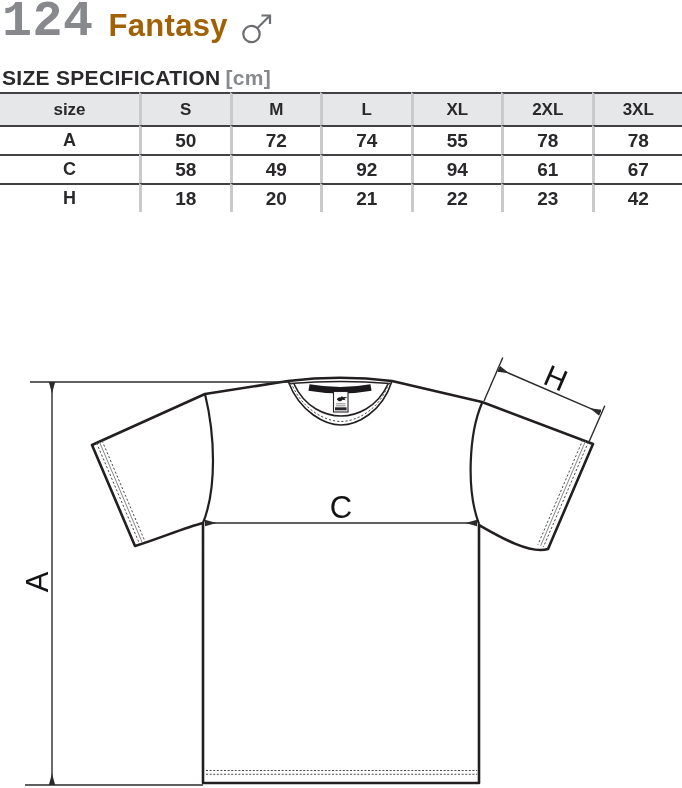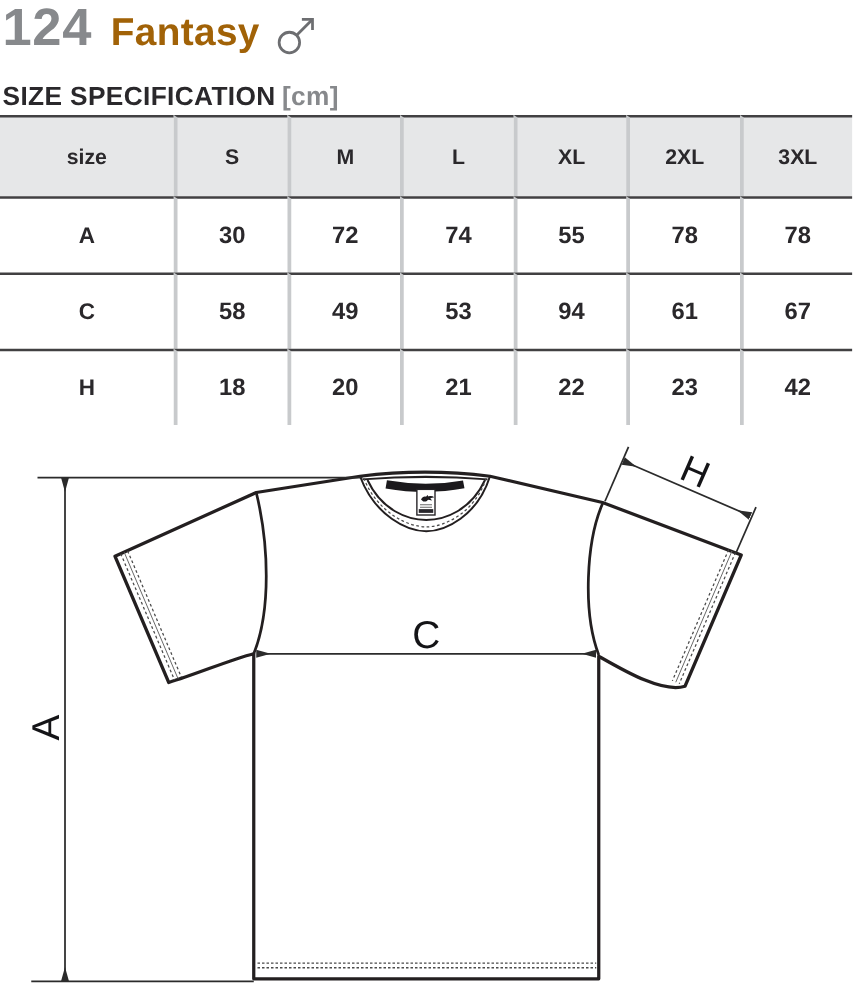--- a/index.html
+++ b/index.html
@@ -2,29 +2,29 @@
 <html><head>
 <meta charset="utf-8">
 <style>
   html,body{margin:0;padding:0;background:#fff;}
   .sheet{
     position:relative;width:682px;height:788px;background:#fff;
     font-family:"Liberation Sans",sans-serif;overflow:hidden;
   }
   
   .hdr{position:absolute;top:2px;left:2px;display:flex;align-items:flex-start;}
-  .prod-num{font-size:42px;font-weight:700;color:#87898c;line-height:40px;letter-spacing:0.5px;}
+  .prod-num{font-size:50px;font-weight:700;color:#87898c;line-height:40px;letter-spacing:0.5px;font-family:Liberation Mono, monospace;}
   .prod-name{font-size:31px;font-weight:700;color:#a16207;line-height:31px;margin-left:15px;margin-top:8px;letter-spacing:0.3px;}
   .male-icon{margin-left:12px;margin-top:8px;}
   
   .sec{position:absolute;top:66px;left:2px;font-size:21px;font-weight:700;color:#2a282b;letter-spacing:0.3px;}
   .sec .unit{color:#87898c;margin-left:5px;}
   
   table.spec{position:absolute;top:92px;left:0;width:682px;border-collapse:separate;border-spacing:0;table-layout:fixed;}
-  table.spec th,table.spec td{border-top:2px solid #414042;text-align:center;padding:16px;vertical-align:middle;}
+  table.spec th,table.spec td{border-top:2px solid #414042;text-align:center;padding:0;vertical-align:middle;}
   table.spec th+th,table.spec td+td{border-left:3px solid #c8cacc;}
   table.spec thead th{background:#e6e7e8;height:31px;font-size:17px;font-weight:700;color:#2a282b;}
   table.spec td{height:27px;font-size:19px;font-weight:700;color:#2a282b;}
   table.spec td.rowlab{font-size:18px;}
   
   .note{position:absolute;top:214px;left:2px;font-size:13.5px;font-style:italic;color:#abb0b8;letter-spacing:0.2px;}
   
   .diagram{position:absolute;top:330px;left:0;}
   .dim{stroke:#2b2b2b;stroke-width:1.4;fill:none;}
   .outline{fill:#ffffff;stroke:#231f20;stroke-width:2.6;stroke-linejoin:round;}
@@ -74,32 +74,32 @@
         <th>M</th>
         <th>L</th>
         <th>XL</th>
         <th>2XL</th>
         <th>3XL</th>
       </tr>
     </thead>
     <tbody>
       <tr>
         <td class="rowlab">A</td>
-        <td>30</td>
+        <td>50</td>
         <td>72</td>
         <td>74</td>
         <td>55</td>
         <td>78</td>
         <td>78</td>
       </tr>
       <tr>
         <td class="rowlab">C</td>
         <td>58</td>
         <td>49</td>
-        <td>53</td>
+        <td>92</td>
         <td>94</td>
         <td>61</td>
         <td>67</td>
       </tr>
       <tr>
         <td class="rowlab">H</td>
         <td>18</td>
         <td>20</td>
         <td>21</td>
         <td>22</td>

